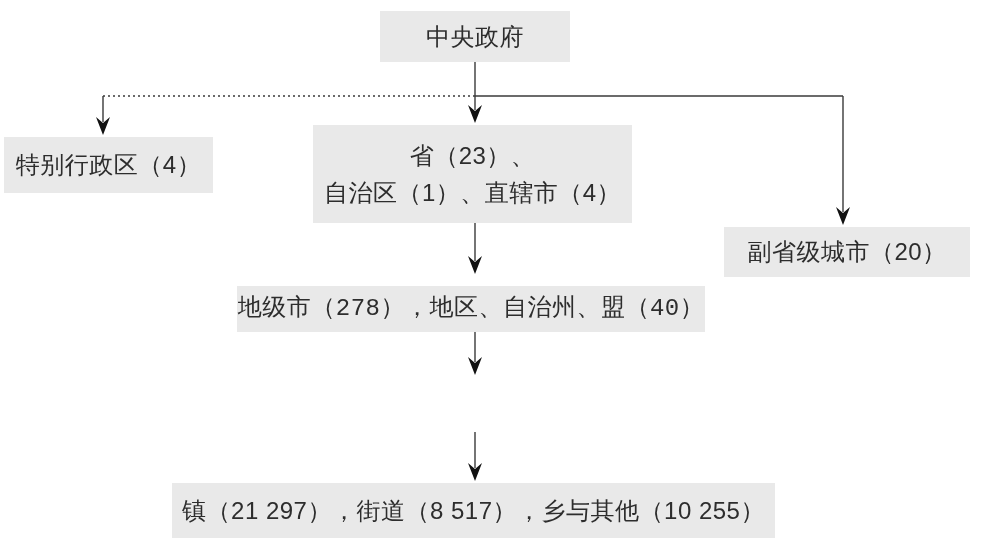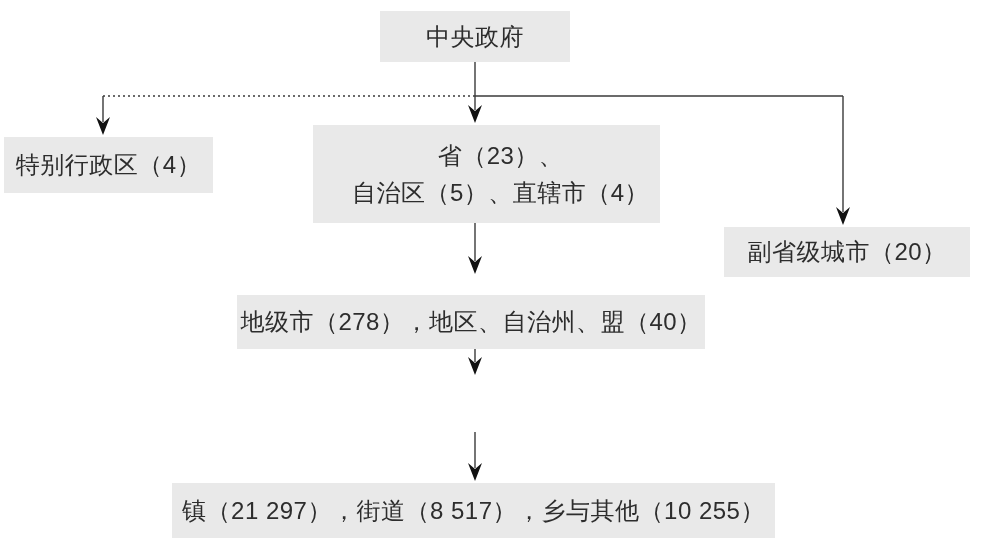--- a/index.html
+++ b/index.html
@@ -32,23 +32,23 @@
     text-align:center;
     font-size:24px;
     line-height:1.55;
     letter-spacing:0.5px;
     white-space:nowrap;
   }
   .node span{display:block;}
   
   #node-central       {left:380px; top:11px;  width:190px; height:51px;}
   #node-sar           {left:4px;   top:137px; width:209px; height:56px;}
-  #node-provinces     {left:313px; top:125px; width:319px; height:98px;padding-left:28px;}
+  #node-provinces     {left:313px; top:125px; width:319px; height:98px;}
   #node-subprovincial {left:724px; top:227px; width:246px; height:50px;}
-  #node-prefecture    {left:237px; top:295px; width:468px; height:54px;}
+  #node-prefecture    {left:237px; top:286px; width:468px; height:46px;font-family:Liberation Mono, monospace;}
   #node-county        {left:200px; top:377px; width:550px; height:55px;}
   #node-township      {left:172px; top:483px; width:603px; height:55px;}
 </style>
 </head>
 <body>
 
 <div class="canvas">
 
   <svg class="connectors" viewBox="0 0 984 556" xmlns="http://www.w3.org/2000/svg" aria-hidden="true">
 
@@ -79,21 +79,21 @@
   <div class="node" id="node-central">
     <span>中央政府</span>
   </div>
 
   <div class="node" id="node-sar">
     <span>特别行政区（4）</span>
   </div>
 
   <div class="node" id="node-provinces">
     <span>省（23）、</span>
-    <span>自治区（5）、直辖市（4）</span>
+    <span>自治区（1）、直辖市（4）</span>
   </div>
 
   <div class="node" id="node-subprovincial">
     <span>副省级城市（20）</span>
   </div>
 
   <div class="node" id="node-prefecture">
     <span>地级市（278），地区、自治州、盟（40）</span>
   </div>
 

